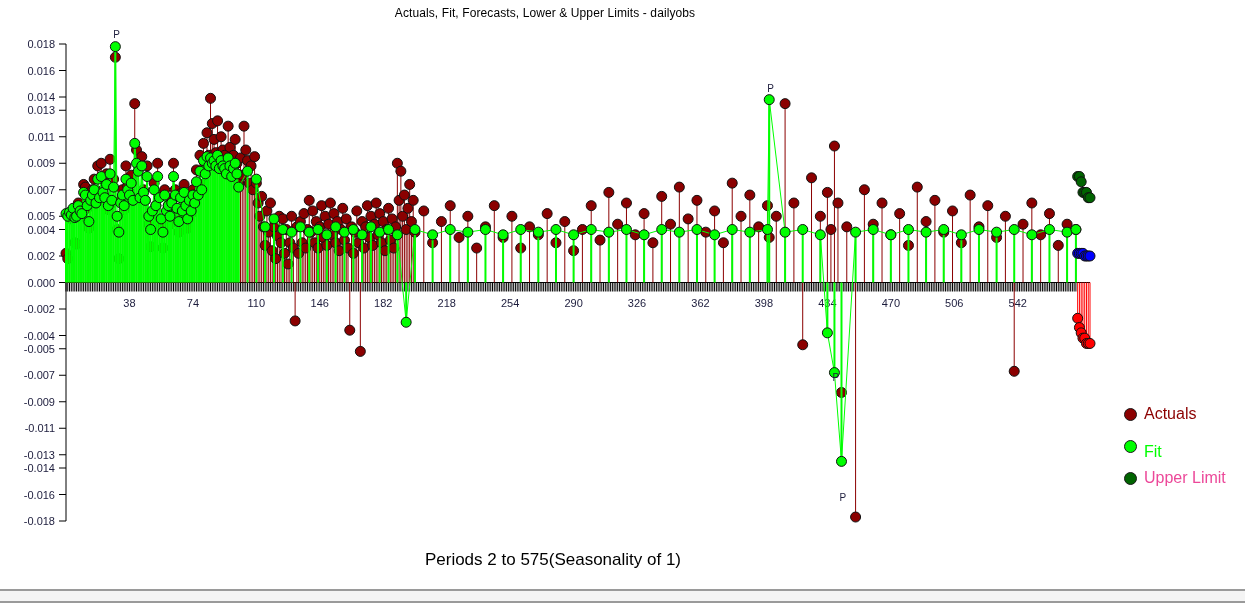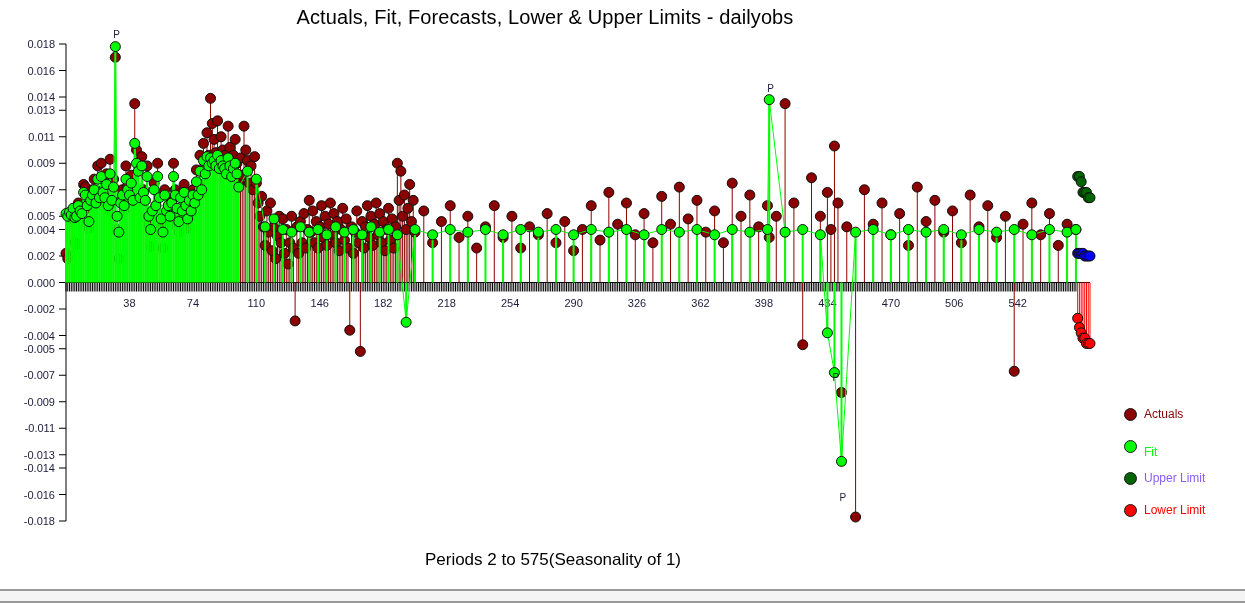--- a/index.html
+++ b/index.html
@@ -15,21 +15,21 @@
     height: 603px;
     background: #ffffff;
     overflow: hidden;
   }
   #chart-title {
     position: absolute;
     left: 0;
     top: 6px;
     width: 1090px;
     text-align: center;
-    font-size: 20px;
+    font-size: 12px;
     color: #000000;
     letter-spacing: 0.1px;
     white-space: nowrap;
   }
   #plot-svg {
     position: absolute;
     left: 0;
     top: 0;
   }
   #x-axis-title {
@@ -56,21 +56,21 @@
   }
   .legend-swatch {
     width: 11px;
     height: 11px;
     border-radius: 50%;
     border: 1px solid #1a1a1a;
     flex: 0 0 auto;
     margin-right: 7px;
   }
   .legend-label {
-    font-size: 12px;
+    font-size: 16px;
     line-height: 12px;
   }
   #bottom-frame {
     position: absolute;
     left: 0;
     bottom: 0;
     width: 1245px;
     height: 14px;
     background: #f4f4f4;
     border-top: 2px solid #9a9a9a;
@@ -1664,23 +1664,19 @@
       <div class="legend-row">
         <span class="legend-swatch" style="background: rgb(139, 0, 0);"></span>
         <span class="legend-label" style="color: rgb(139, 0, 0);">Actuals</span>
       </div>
       <div class="legend-row">
         <span class="legend-swatch" style="background: rgb(0, 255, 0);"></span>
         <span class="legend-label" style="color: rgb(0, 255, 0); margin-top: 11px;">Fit</span>
       </div>
       <div class="legend-row">
         <span class="legend-swatch" style="background: rgb(0, 100, 0);"></span>
-        <span class="legend-label" style="color: #8b5cf6;">Upper Limit</span>
-      </div>
-      <div class="legend-row">
-        <span class="legend-swatch" style="background: rgb(255, 0, 0);"></span>
-        <span class="legend-label" style="color: rgb(255, 0, 0);">Lower Limit</span>
+        <span class="legend-label" style="color: #ec4899;">Upper Limit</span>
       </div>
     </div>
 
   <div id="bottom-frame"></div>
 
 </div>
 
 </body></html>

